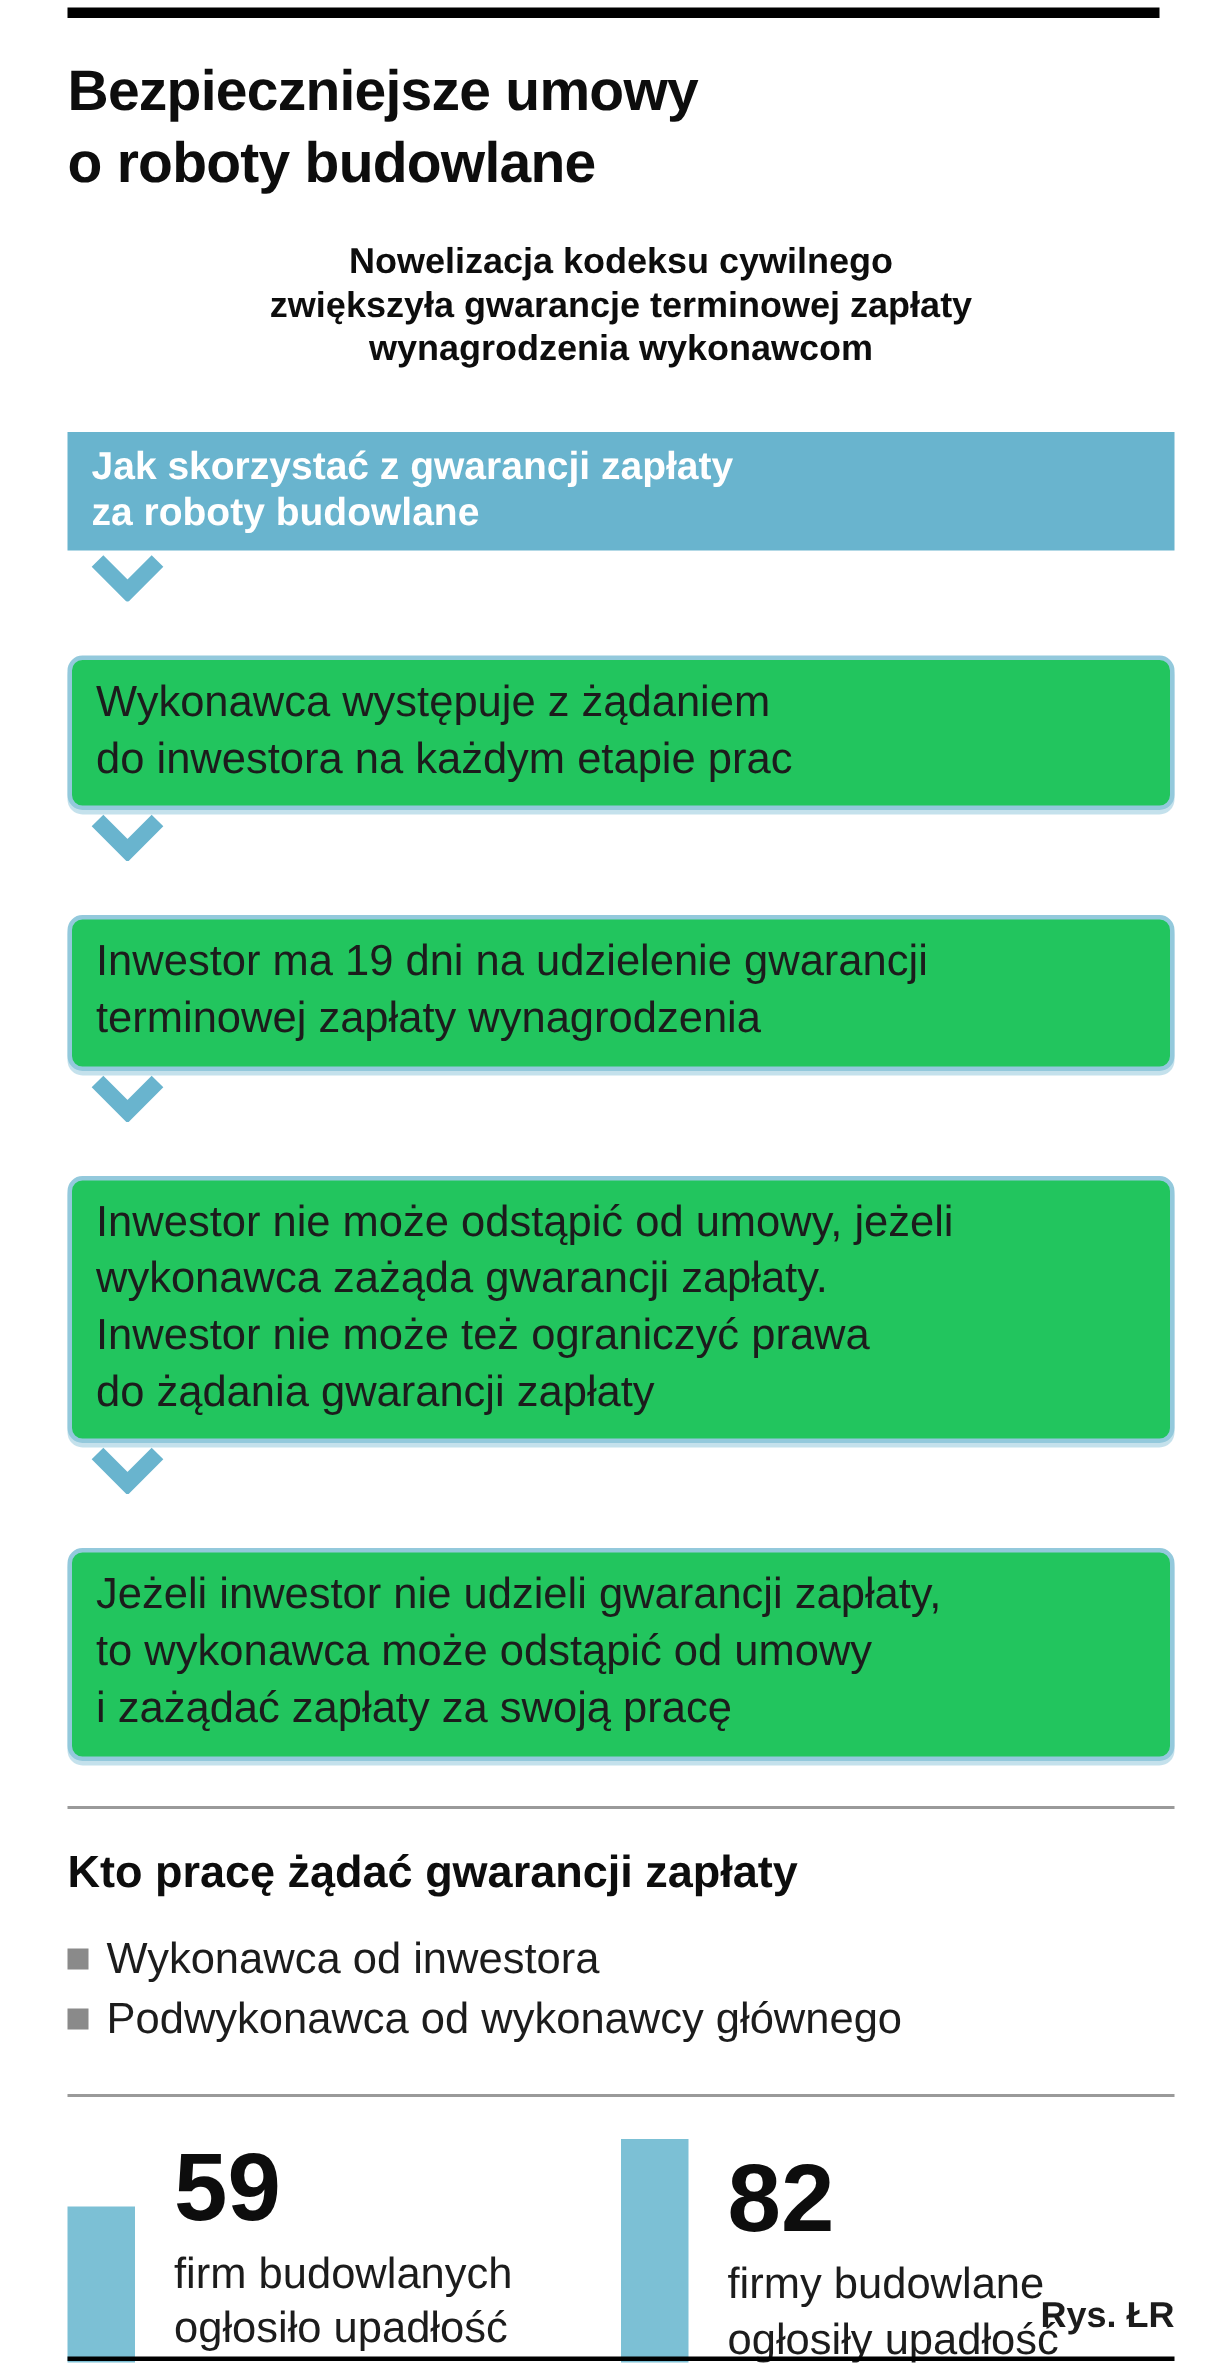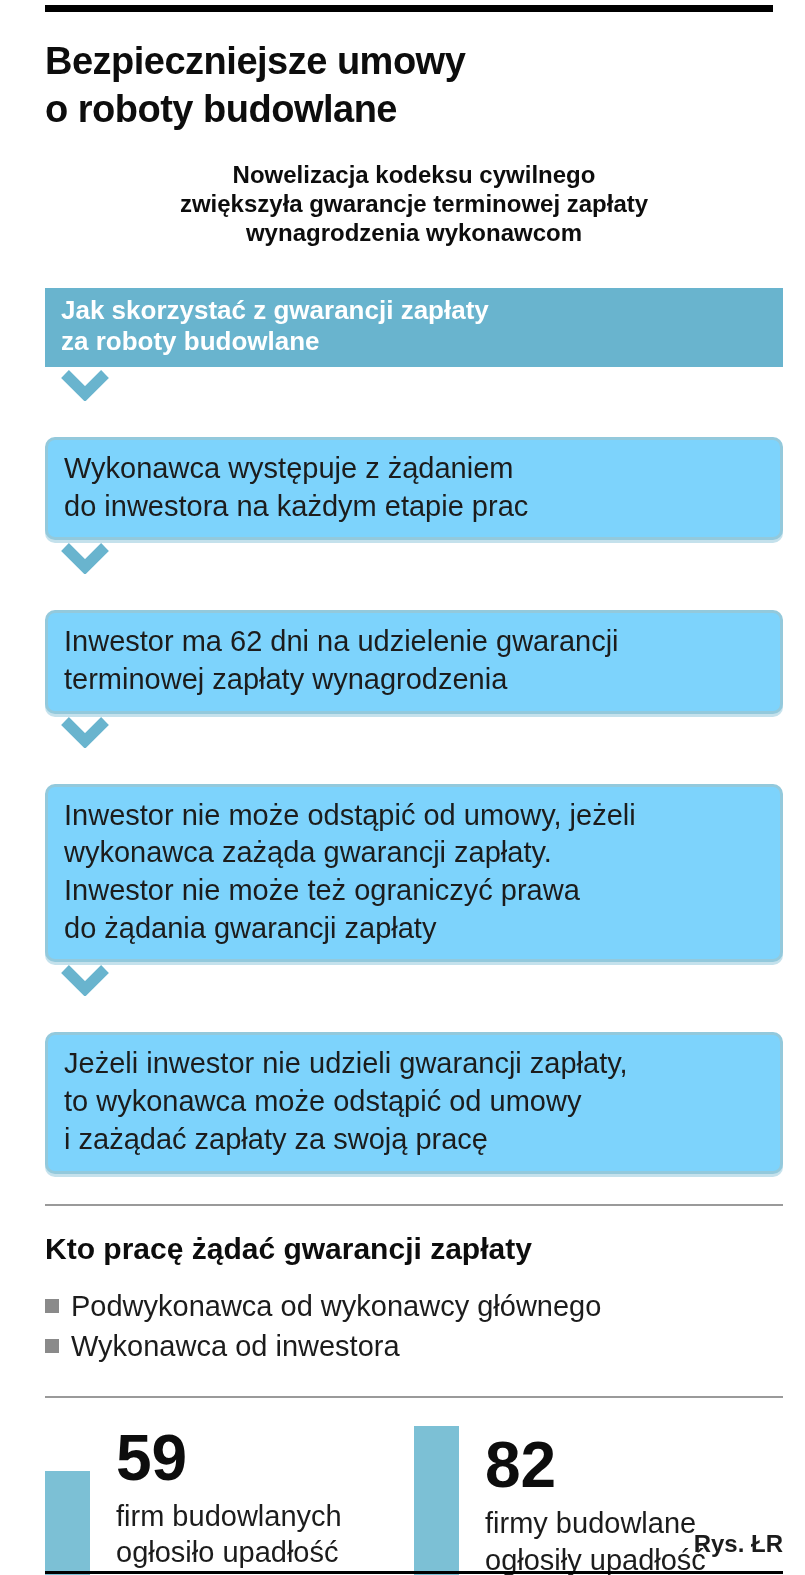--- a/index.html
+++ b/index.html
@@ -51,21 +51,21 @@
   }
 
   .chevron {
     margin: 2px 0 2px 14px;
     width: 52px; height: 32px;
     display: block;
   }
   .chevron svg { display: block; }
 
   .step {
-    background: #7dd3fc;
+    background: #22c55e;
     border: 3px solid var(--box-border, #93c9dc);
     border-radius: 10px;
     box-shadow: 0 3px 0 rgba(147, 201, 220, 0.55);
     padding: 10px 16px 12px 16px;
     font-size: 29px;
     line-height: 1.3;
     color: #1c1c1c;
     white-space: pre-line;
     margin-top: 36px;
   }
@@ -173,21 +173,21 @@
 
   <div class="step">Wykonawca występuje z żądaniem
 do inwestora na każdym etapie prac</div>
 
   <div class="chevron">
     <svg width="52" height="32" viewBox="0 0 52 32" aria-hidden="true">
       <polyline points="6,5 26,25 46,5" fill="none" stroke="#69b4ce" stroke-width="11"></polyline>
     </svg>
   </div>
 
-  <div class="step">Inwestor ma 62 dni na udzielenie gwarancji
+  <div class="step">Inwestor ma 19 dni na udzielenie gwarancji
 terminowej zapłaty wynagrodzenia</div>
 
   <div class="chevron">
     <svg width="52" height="32" viewBox="0 0 52 32" aria-hidden="true">
       <polyline points="6,5 26,25 46,5" fill="none" stroke="#69b4ce" stroke-width="11"></polyline>
     </svg>
   </div>
 
   <div class="step">Inwestor nie może odstąpić od umowy, jeżeli
 wykonawca zażąda gwarancji zapłaty.
@@ -204,25 +204,25 @@
 to wykonawca może odstąpić od umowy
 i zażądać zapłaty za swoją pracę</div>
 
   <hr class="divider">
 
   <div class="who-heading">Kto pracę żądać gwarancji zapłaty</div>
 
   <ul class="who-list">
     <li>
       <span class="bullet"></span>
-      <span>Podwykonawca od wykonawcy głównego</span>
+      <span>Wykonawca od inwestora</span>
     </li>
     <li>
       <span class="bullet"></span>
-      <span>Wykonawca od inwestora</span>
+      <span>Podwykonawca od wykonawcy głównego</span>
     </li>
   </ul>
 
   <hr class="divider">
 
   <div class="stats">
     <div class="stat">
       <div class="stat-bar" style="height: 136px;"></div>
       <div class="stat-body">
         <div class="stat-number">59</div>

